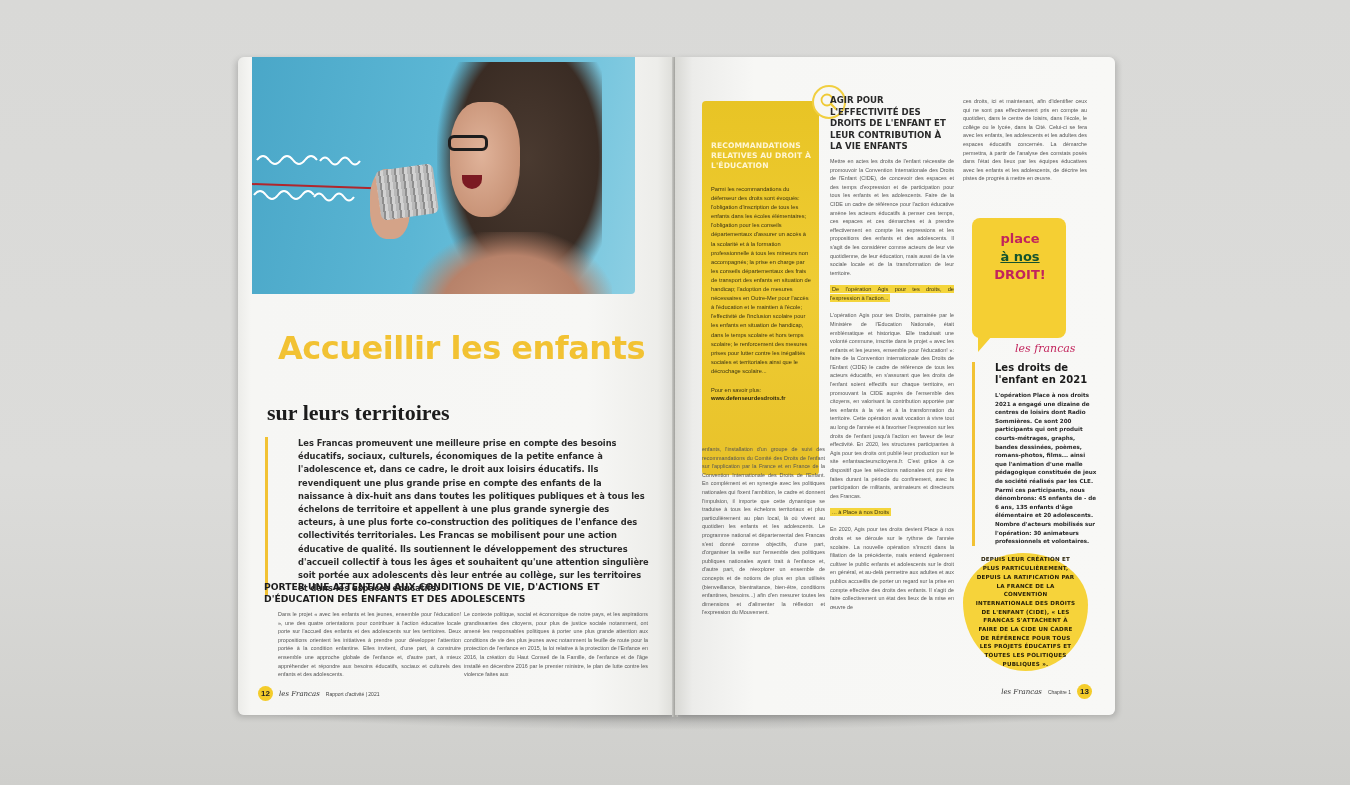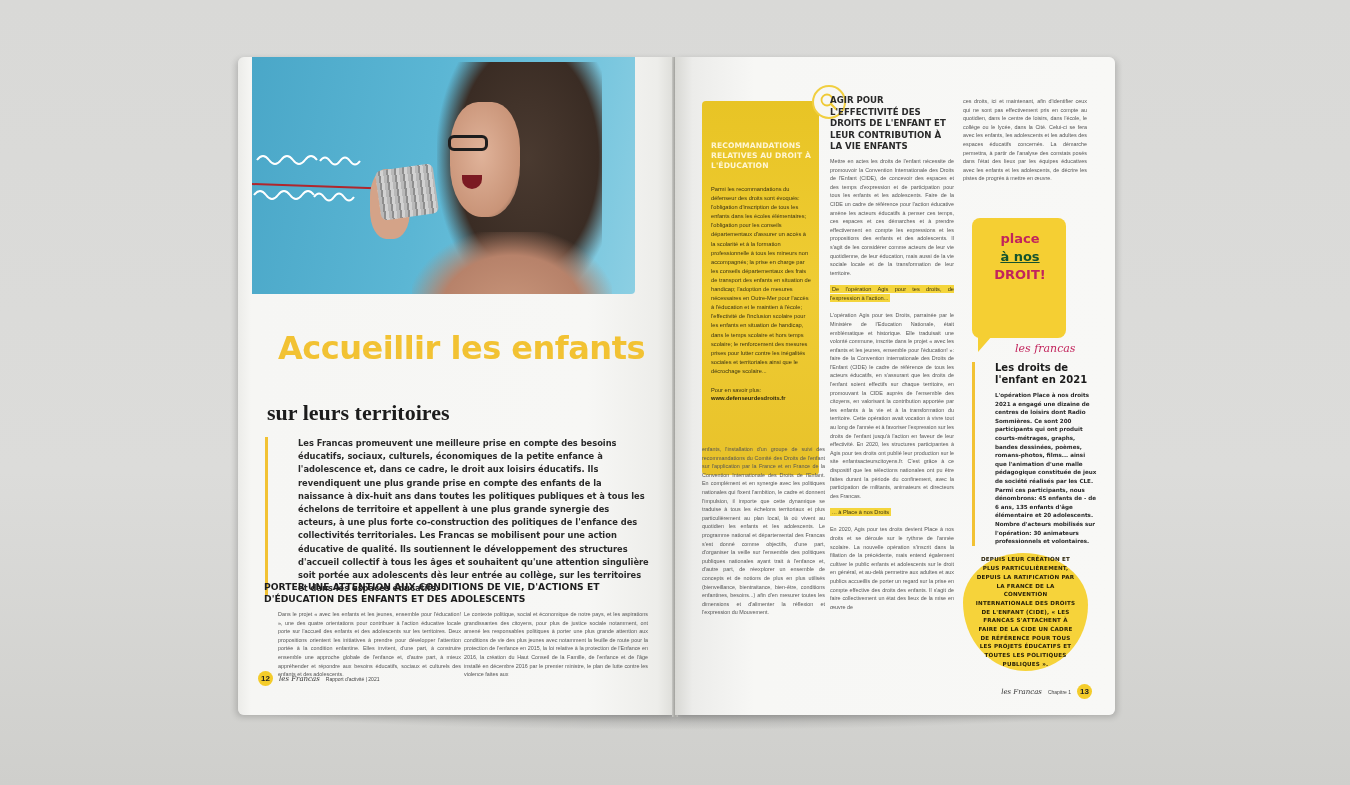--- a/index.html
+++ b/index.html
@@ -104,21 +104,21 @@
   .folio {
     position: absolute; display: flex; align-items: center; gap: 6px;
     font-size: 5px; color: #444;
   }
   .folio .num {
     width: 15px; height: 15px; border-radius: 50%; background: #f4cc2a;
     display: flex; align-items: center; justify-content: center;
     font-size: 8px; font-weight: bold; color: #222;
   }
   .folio .brand { font-family: "DejaVu Serif", serif; font-style: italic; font-size: 7px; color: #333; }
-  .folio-left { left: 20px; top: 614px; }
+  .folio-left { left: 20px; top: 629px; }
   .folio-right { right: 23px; top: 627px; flex-direction: row; }
 
   
   .reco-box {
     position: absolute; left: 27px; top: 44px; width: 117px; height: 374px;
     background: linear-gradient(180deg, #e8c425 0%, #efcc33 50%, #e8c22a 100%);
     border-radius: 4px; padding: 40px 8px 8px 9px;
   }
   .reco-icon {
     position: absolute; left: 137px; top: 28px; width: 34px; height: 34px;

